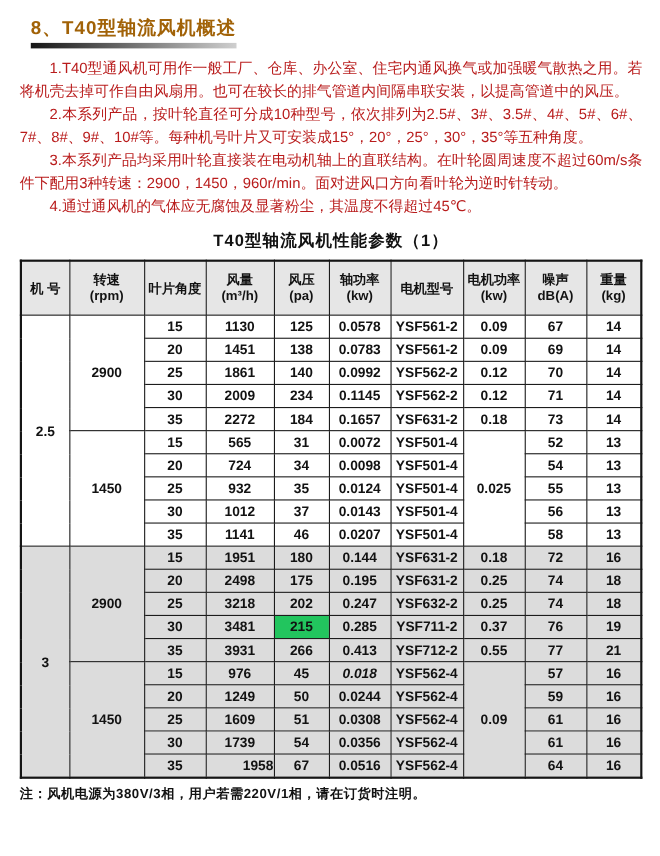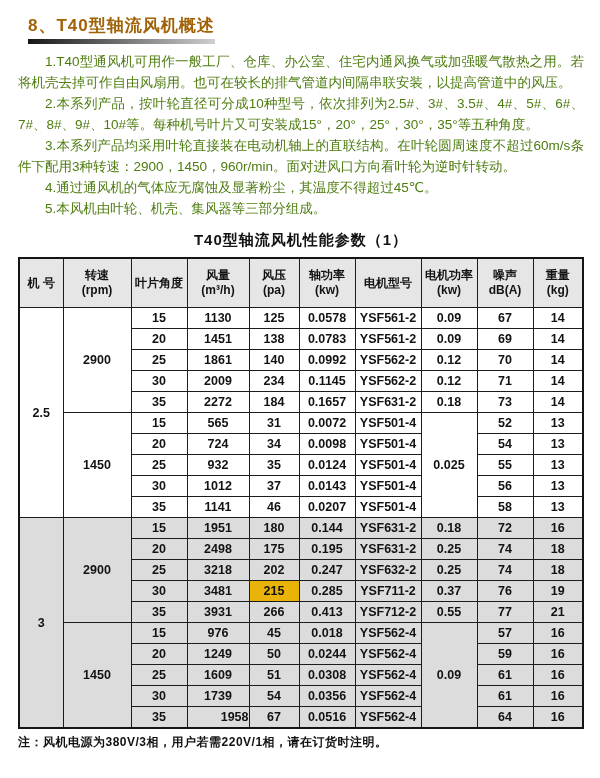--- a/index.html
+++ b/index.html
@@ -12,21 +12,21 @@
 
   .sec-heading {
     display:table; margin:0 0 0 10px; padding:0;
     font-size:17px; font-weight:bold; letter-spacing:1px; color:#a16207;
   }
   .grad-bar { display:block; height:5px; margin-top:2px; }
 
   .paras { margin:7px 0 12px 0; }
   .para {
     margin:0; font-size:13.5px; line-height:21px; text-indent:2em;
-    text-align:justify; color:#4d7c0f;
+    text-align:justify; color:#b91c1c;
   }
 
   .sec9 { margin-top:10px; }
   .table-title {
     text-align:center; font-size:15px; font-weight:bold;
     margin:12px 0 7px 0; letter-spacing:1px;
   }
 
   table.perf {
     width:564px; border-collapse:collapse; table-layout:fixed;
@@ -49,21 +49,20 @@
   <section>
     <h2 class="sec-heading">
       <span>8、T40型轴流风机概述</span>
       <span class="grad-bar" style="background: linear-gradient(90deg, rgb(22, 22, 22), rgb(207, 207, 207));"></span>
     </h2>
     <div class="paras">
         <p class="para">1.T40型通风机可用作一般工厂、仓库、办公室、住宅内通风换气或加强暖气散热之用。若将机壳去掉可作自由风扇用。也可在较长的排气管道内间隔串联安装，以提高管道中的风压。</p>
         <p class="para">2.本系列产品，按叶轮直径可分成10种型号，依次排列为2.5#、3#、3.5#、4#、5#、6#、7#、8#、9#、10#等。每种机号叶片又可安装成15°，20°，25°，30°，35°等五种角度。</p>
         <p class="para">3.本系列产品均采用叶轮直接装在电动机轴上的直联结构。在叶轮圆周速度不超过60m/s条件下配用3种转速：2900，1450，960r/min。面对进风口方向看叶轮为逆时针转动。</p>
         <p class="para">4.通过通风机的气体应无腐蚀及显著粉尘，其温度不得超过45℃。</p>
-        <p class="para">5.本风机由叶轮、机壳、集风器等三部分组成。</p>
       </div>
   </section>
 
   <section class="sec9">
 
     <div class="table-title">T40型轴流风机性能参数（1）</div>
 
     <table class="perf">
       <colgroup>
         <col style="width:44px">
@@ -246,21 +245,21 @@
             <td style="background: rgb(220, 220, 220);">202</td>
             <td style="background: rgb(220, 220, 220);">0.247</td>
             <td style="background: rgb(220, 220, 220);">YSF632-2</td>
             <td style="background: rgb(220, 220, 220);">0.25</td>
             <td style="background: rgb(220, 220, 220);">74</td>
             <td style="background: rgb(220, 220, 220);">18</td>
           </tr>
           <tr>
             <td style="background: rgb(220, 220, 220);">30</td>
             <td style="background: rgb(220, 220, 220);">3481</td>
-            <td style="background: #eab308;">215</td>
+            <td style="background: #22c55e;">215</td>
             <td style="background: rgb(220, 220, 220);">0.285</td>
             <td style="background: rgb(220, 220, 220);">YSF711-2</td>
             <td style="background: rgb(220, 220, 220);">0.37</td>
             <td style="background: rgb(220, 220, 220);">76</td>
             <td style="background: rgb(220, 220, 220);">19</td>
           </tr>
           <tr>
             <td style="background: rgb(220, 220, 220);">35</td>
             <td style="background: rgb(220, 220, 220);">3931</td>
             <td style="background: rgb(220, 220, 220);">266</td>
@@ -268,21 +267,21 @@
             <td style="background: rgb(220, 220, 220);">YSF712-2</td>
             <td style="background: rgb(220, 220, 220);">0.55</td>
             <td style="background: rgb(220, 220, 220);">77</td>
             <td style="background: rgb(220, 220, 220);">21</td>
           </tr>
           <tr>
             <td rowspan="5" style="background: rgb(220, 220, 220);">1450</td>
             <td style="background: rgb(220, 220, 220);">15</td>
             <td style="background: rgb(220, 220, 220);">976</td>
             <td style="background: rgb(220, 220, 220);">45</td>
-            <td style="background: rgb(220, 220, 220);">0.018</td>
+            <td style="background: rgb(220, 220, 220); font-style: italic;">0.018</td>
             <td style="background: rgb(220, 220, 220);">YSF562-4</td>
             <td rowspan="5" style="background: rgb(220, 220, 220);">0.09</td>
             <td style="background: rgb(220, 220, 220);">57</td>
             <td style="background: rgb(220, 220, 220);">16</td>
           </tr>
           <tr>
             <td style="background: rgb(220, 220, 220);">20</td>
             <td style="background: rgb(220, 220, 220);">1249</td>
             <td style="background: rgb(220, 220, 220);">50</td>
             <td style="background: rgb(220, 220, 220);">0.0244</td>

